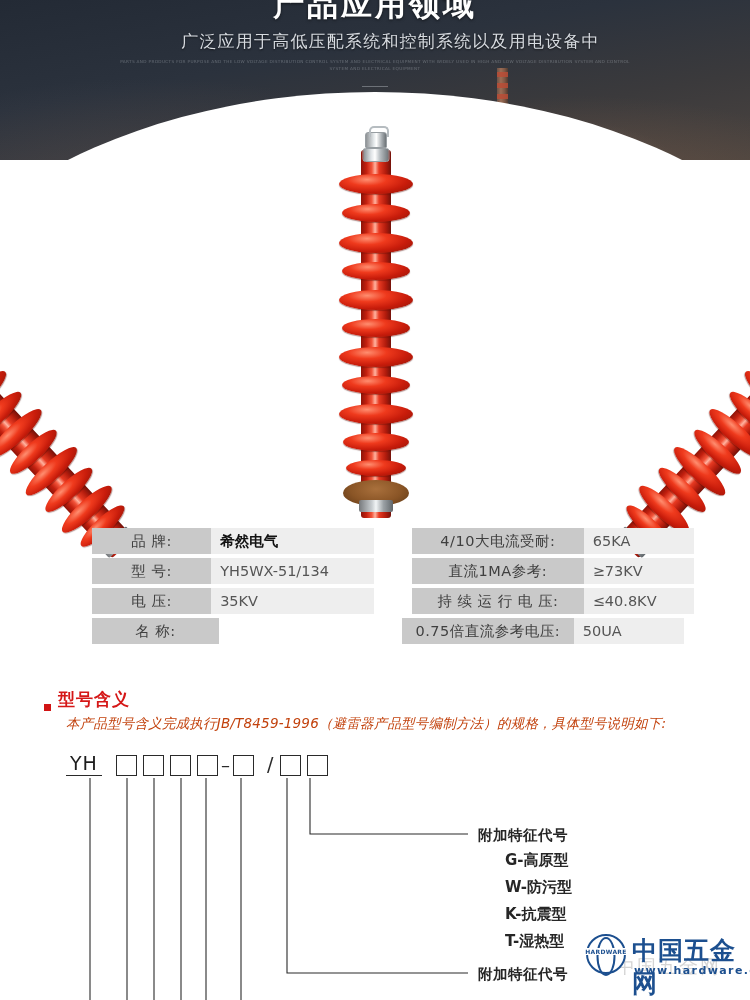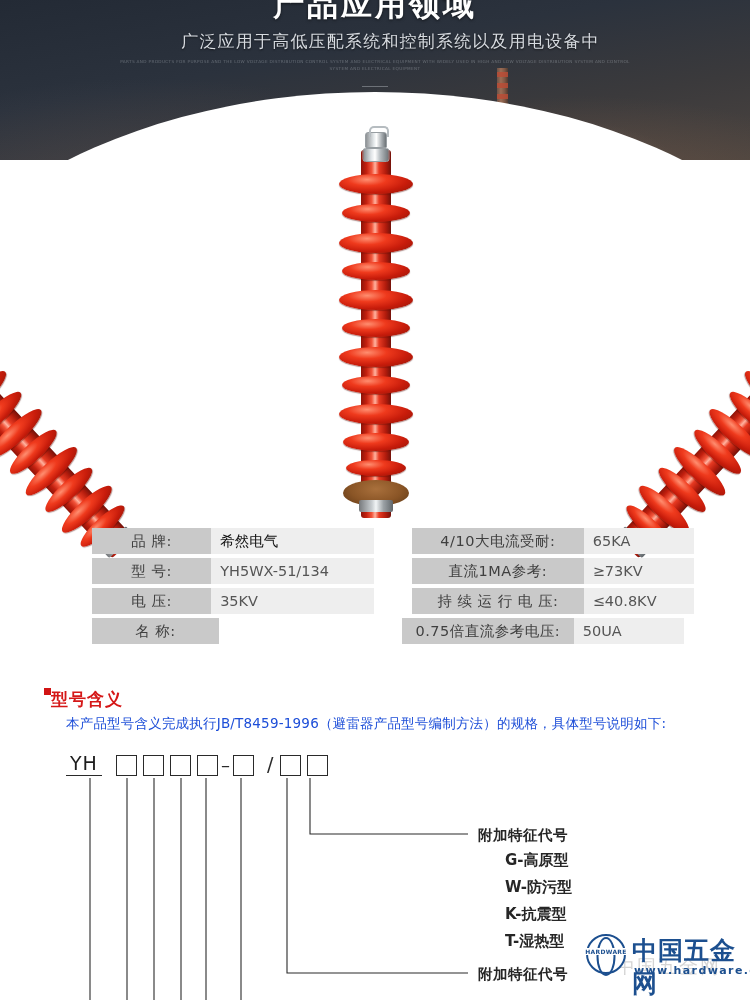--- a/index.html
+++ b/index.html
@@ -121,33 +121,33 @@
   .sc-value {
     background:#eeeeee; color:#555555;
     display:flex; align-items:center;
     padding-left:9px; font-size:14.5px; white-space:nowrap;
   }
   .left-pair .sc-label { width:127px; }
   .left-pair .sc-value { width:173px; }
   .right-pair { margin-left:10px; }
   .right-pair .sc-label { width:183px; }
   .right-pair .sc-value { width:117px; }
-  .brand-value { color:#111111 !important; font-weight:normal; }
+  .brand-value { color:#111111 !important; font-weight:bold; }
 
   
   .sec-head {
     position:absolute; left:44px; top:688px;
-    display:flex; align-items:flex-start; 
+    display:flex; align-items:flex-end; gap:7px;
   }
   .sec-bullet { width:7px; height:7px; background:#d11414; display:block; }
   .sec-title { color:#d51717; font-size:17px; font-weight:bold; letter-spacing:1px; }
 
   .sec-desc {
     position:absolute; left:66px; top:715px; width:660px;
-    color:#1d4ed8; font-size:13.5px; letter-spacing:.2px; white-space:nowrap;
+    color:#c2410c; font-size:13.5px; letter-spacing:.2px; white-space:nowrap;font-style:italic;
   }
 
   
   .code-row { position:absolute; left:66px; top:752px; display:flex; align-items:flex-end; }
   .code-yh {
     font-size:19px; color:#1d1d1d; letter-spacing:1px;
     border-bottom:1.5px solid #2a2a2a; padding:0 4px 1px 4px; margin-right:14px;
   }
   .code-box {
     width:21px; height:21px; border:1.5px solid #2a2a2a;

